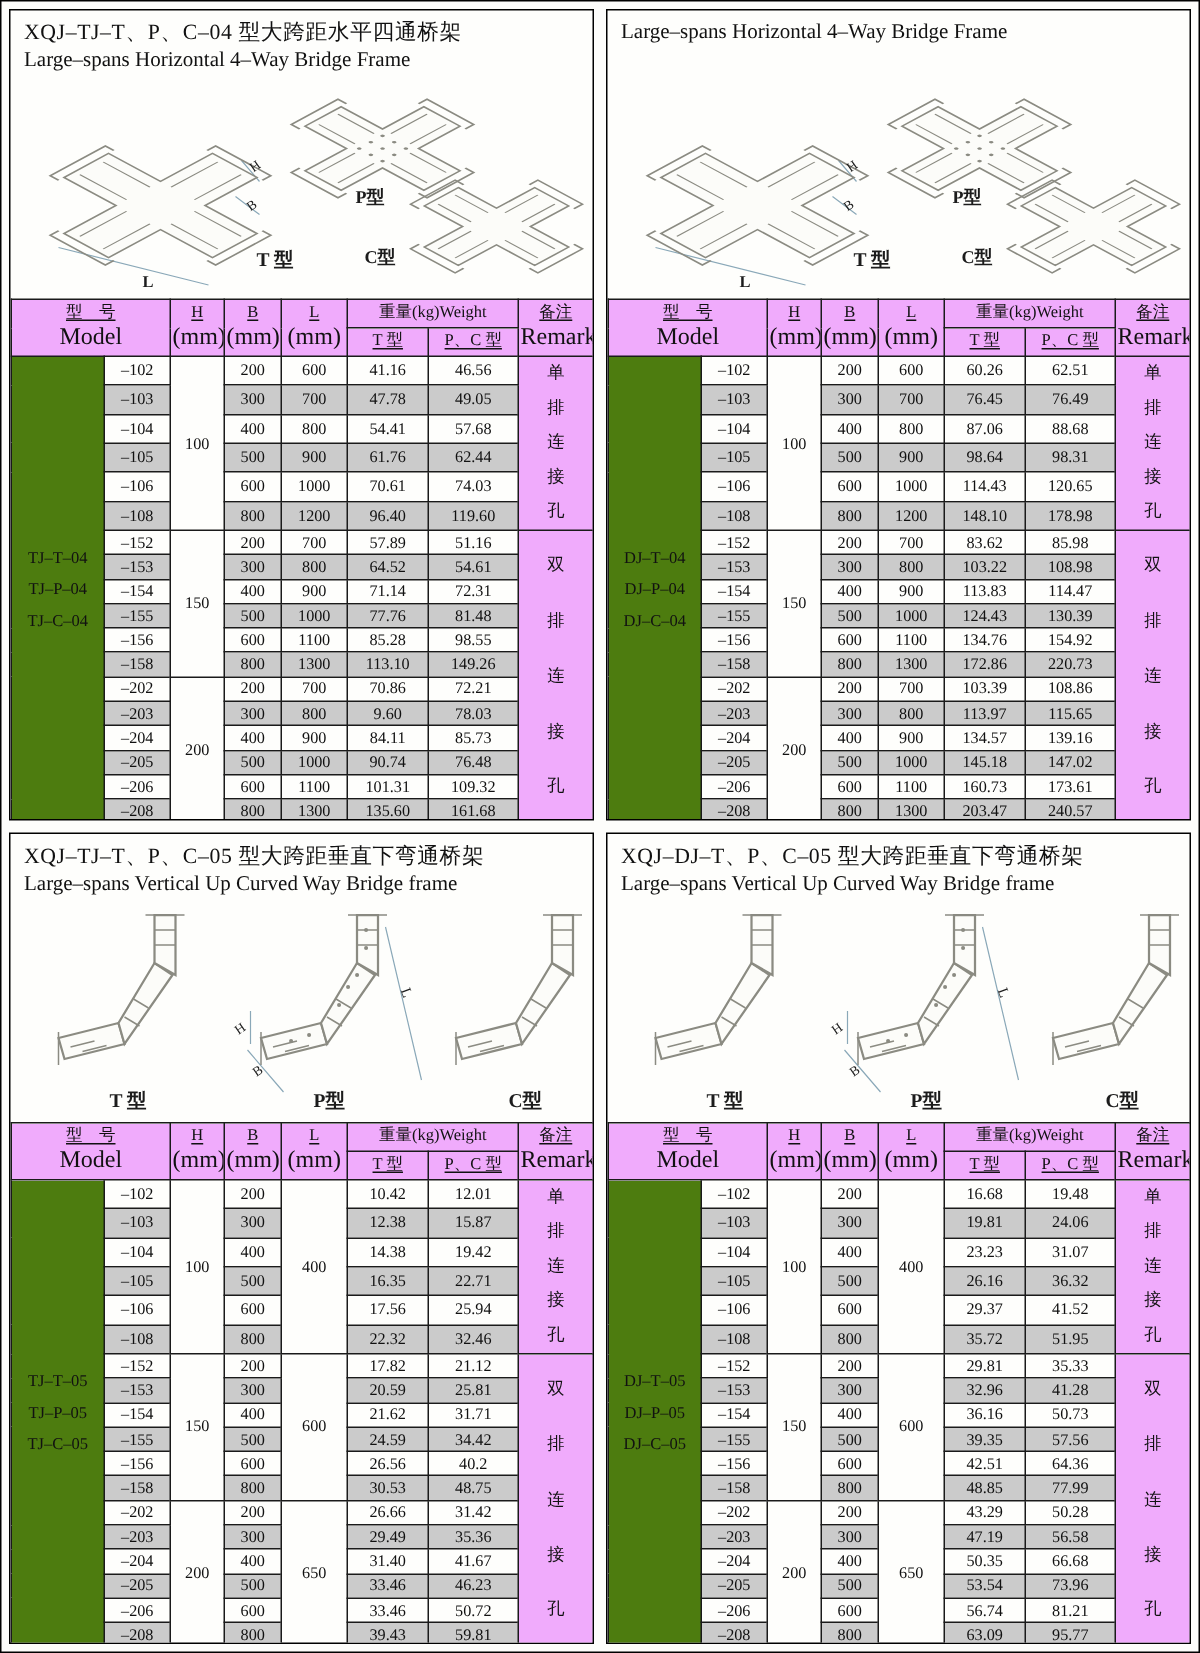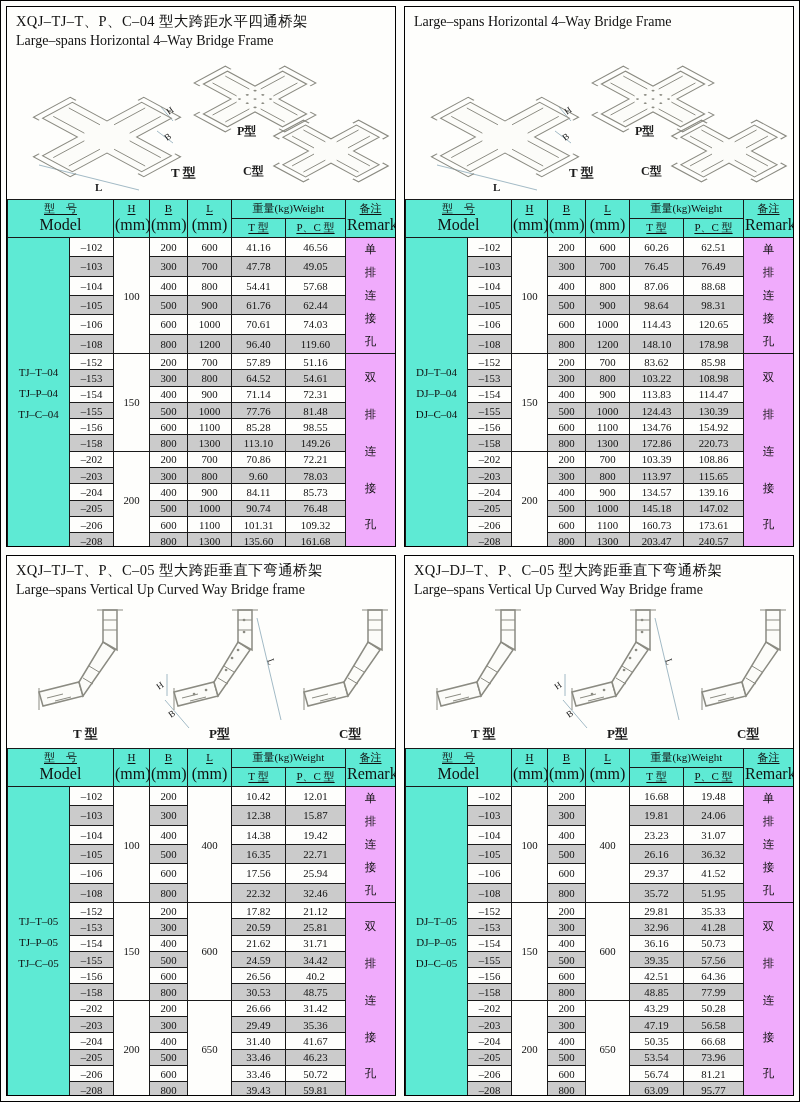--- a/index.html
+++ b/index.html
@@ -40,31 +40,31 @@
     flex: 1 1 auto;
   }
   th, td {
     border: 1px solid #1a1a1a;
     text-align: center;
     vertical-align: middle;
     padding: 0 1px;
     overflow: hidden;
   }
   thead th {
-    background: #5eead4;
+    background: #f0abfc;
     font-weight: normal;
     font-size: 11px;
     height: 19px;
     line-height: 1.25;
   }
   thead .cn { text-decoration: underline; text-underline-offset: 2px; }
   thead .en { font-size: 16px; }
   tbody td { height: 16.3px; font-size: 10.8px; }
   td.sh { background: #cbcbcb; }
-  td.mcol { font-size: 11px; background: #5eead4; }
+  td.mcol { font-size: 11px; background: #4d7c0f; }
   td.mcol div { margin: 9px 0; }
   td.rem { font-size: 11.5px; background: #f0abfc; }
   .vtext {
     width: 1.15em;
     margin: 0 auto;
     word-break: break-all;
     text-align: center;
   }
 </style>
 </head>

